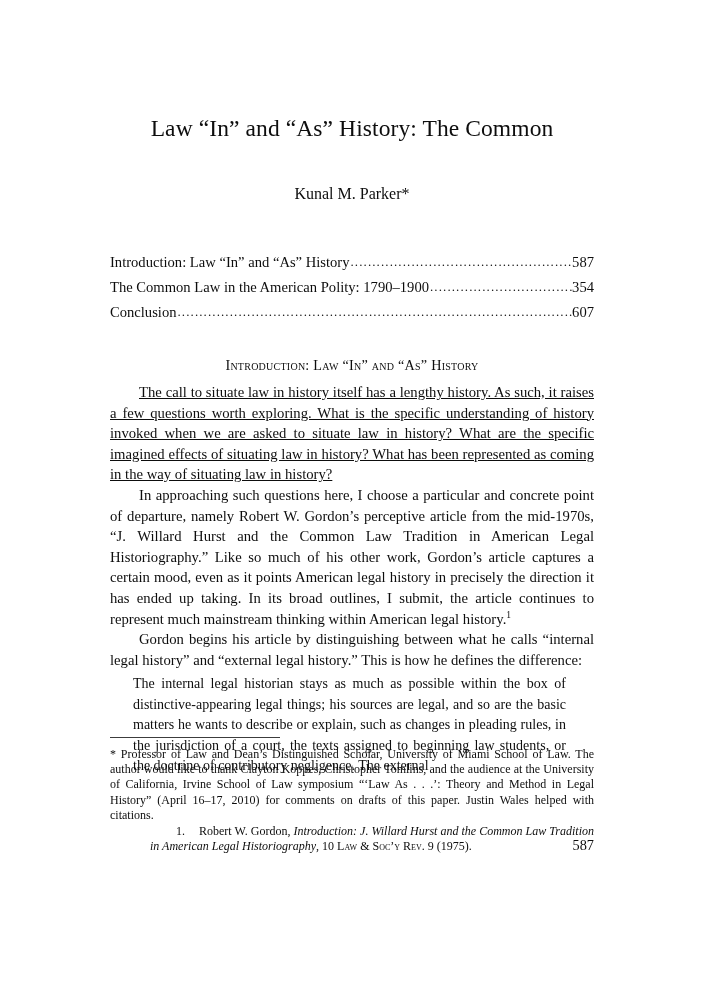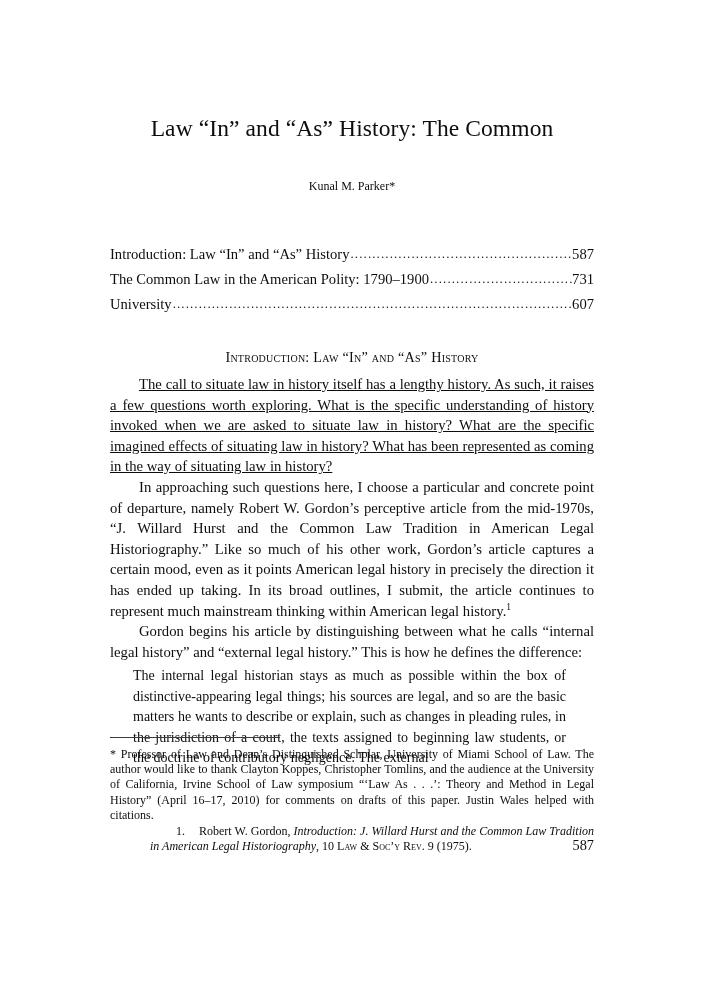--- a/index.html
+++ b/index.html
@@ -33,23 +33,23 @@
   .title-line {
     font-size: 23.5px;
     line-height: 32px;
     letter-spacing: 0.1px;
     font-weight: 400;
     white-space: nowrap;
   }
 
   
   .author {
-    margin-top: 32px;
+    margin-top: 40px;
     text-align: center;
-    font-size: 12px;
+    font-size: 16px;
     line-height: 20px;
   }
 
   
   .toc {
     margin-top: 46px;
   }
   .toc-row {
     display: flex;
     align-items: baseline;
@@ -157,24 +157,24 @@
 
   <div class="toc">
     <div class="toc-row">
       <span class="toc-label">Introduction: Law “In” and “As” History</span>
       <span class="toc-leader">..........................................................................................................................................</span>
       <span class="toc-page">587</span>
     </div>
     <div class="toc-row">
       <span class="toc-label">The Common Law in the American Polity: 1790–1900</span>
       <span class="toc-leader">..........................................................................................................................................</span>
-      <span class="toc-page">731</span>
+      <span class="toc-page">354</span>
     </div>
     <div class="toc-row">
-      <span class="toc-label">University</span>
+      <span class="toc-label">Conclusion</span>
       <span class="toc-leader">..........................................................................................................................................</span>
       <span class="toc-page">607</span>
     </div>
   </div>
 
   <div class="section-heading">Introduction: Law “In” and “As” History</div>
 
   <p class="body-p first">The call to situate law in history itself has a lengthy history. As such, it raises a few questions worth exploring. What is the specific understanding of history invoked when we are asked to situate law in history? What are the specific imagined effects of situating law in history? What has been represented as coming in the way of situating law in history?</p>
 
   <p class="body-p"><span>In approaching such questions here, I choose a particular and concrete point of departure, namely Robert W. Gordon’s perceptive article from the mid-1970s, “J. Willard Hurst and the Common Law Tradition in American Legal Historiography.” Like so much of his other work, Gordon’s article captures a certain mood, even as it points American legal history in precisely the direction it has ended up taking. In its broad outlines, I submit, the article continues to represent much mainstream thinking within American legal history.</span><sup class="fn">1</sup></p>

